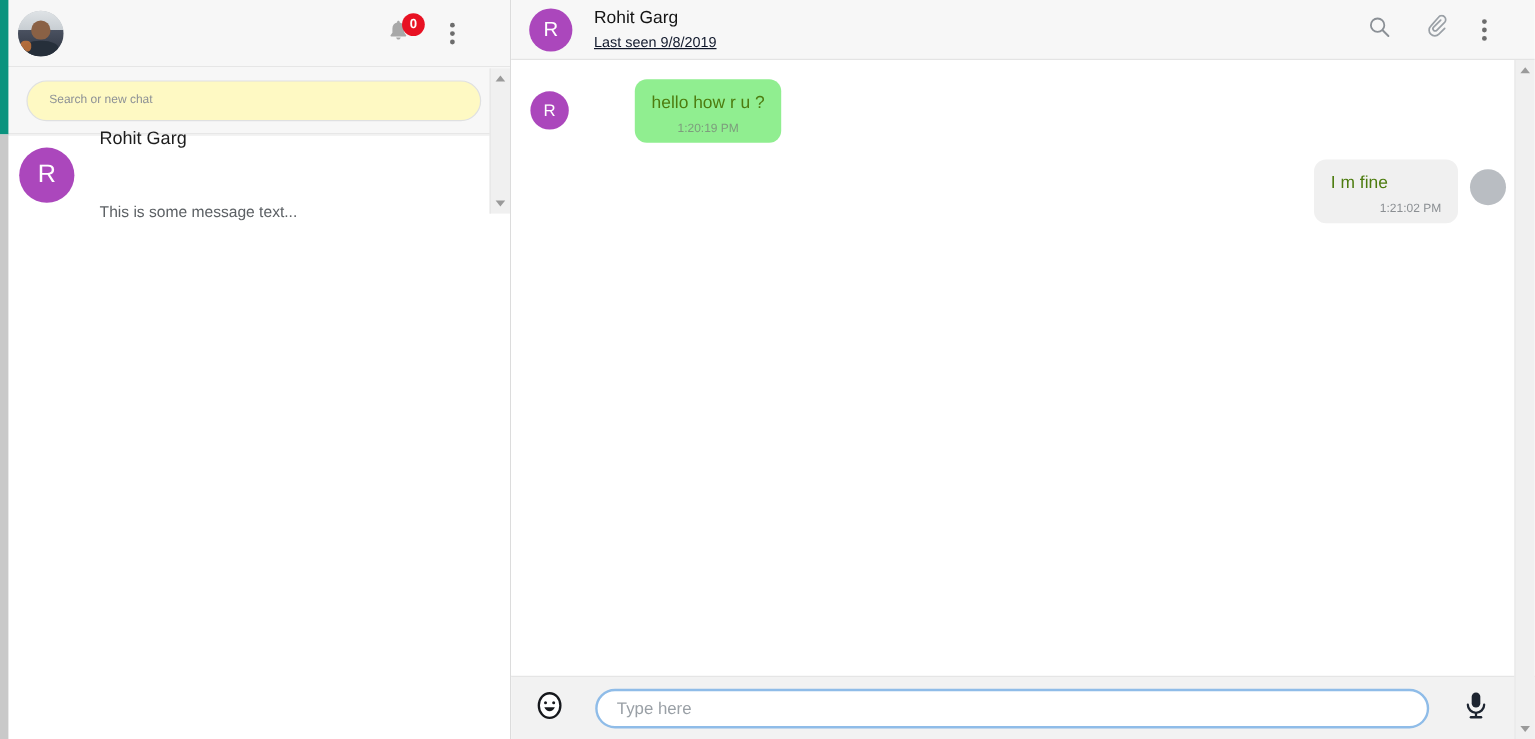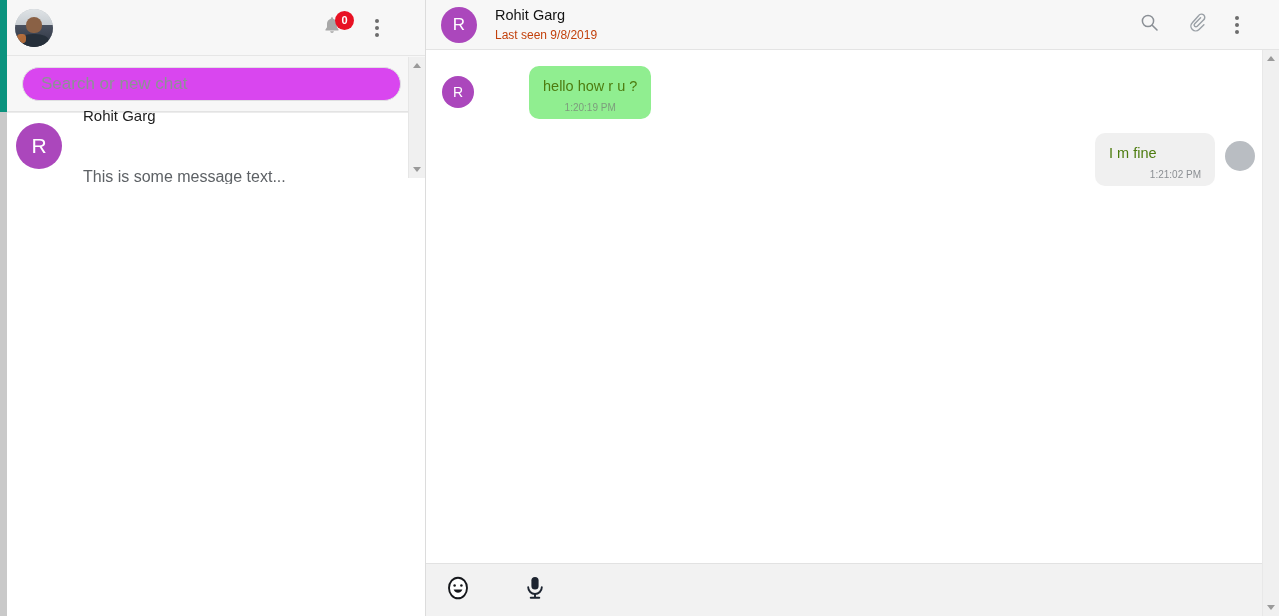--- a/index.html
+++ b/index.html
@@ -145,23 +145,23 @@
     display: flex;
     align-items: center;
     padding: 0 24px 0 22px;
     border-bottom: 1px solid #e3e3e3;
   }
   .search-input {
     width: 100%;
     height: 34px;
     border: 1px solid #dfe0e1;
     border-radius: 18px;
-    background: #d946ef;
+    background: #fef9c3;
     padding: 0 18px;
-    font-size: 17px;
+    font-size: 10px;
     font-family: "Liberation Sans", sans-serif;
     color: #333;
     outline: none;
   }
   .search-input::placeholder { color: #8d9196; }
 
   
   .chat-list {
     position: relative;
     background: #ffffff;
@@ -187,21 +187,21 @@
     font-weight: normal;
   }
   .chat-meta { margin-left: 21px; min-width: 0; }
   .chat-name {
     font-size: 15px;
     color: #1d1d1d;
     line-height: 18px;
     margin-bottom: 3px;
   }
   .chat-preview {
-    font-size: 16px;
+    font-size: 13px;
     color: #5d6165;
     line-height: 15px;
     white-space: nowrap;
     overflow: hidden;
     text-overflow: ellipsis;
     margin-top: 44px;
   }
 
   
   .sb-scroll {
@@ -265,23 +265,24 @@
     font-size: 17px;
   }
   .ch-meta { margin-left: 18px; }
   .ch-name {
     font-size: 14.5px;
     color: #141414;
     line-height: 17px;
   }
   .ch-status {
     font-size: 12px;
-    color: #c2410c;
+    color: #0f172a;
     line-height: 15px;
     margin-top: 4px;
+    text-decoration: underline;
   }
   .ch-actions {
     margin-left: auto;
     display: flex;
     align-items: center;
     gap: 25px;
     padding-right: 20px;
   }
   .ic-btn {
     width: 24px; height: 24px;
@@ -547,20 +548,21 @@
         <span>
           <svg width="26" height="26" viewBox="0 0 26 26" aria-hidden="true">
             <ellipse cx="13" cy="13" rx="9" ry="10.3" fill="#ffffff" stroke="#16181c" stroke-width="1.9"></ellipse>
             <circle cx="9.6" cy="10.6" r="1.25" fill="#16181c"></circle>
             <circle cx="16.4" cy="10.6" r="1.25" fill="#16181c"></circle>
             <path d="M8.6 14.4c1 2.2 2.6 3.3 4.4 3.3s3.4-1.1 4.4-3.3z" fill="#16181c"></path>
           </svg>
         </span>
       </div>
 
+      <input class="type-input" type="text" placeholder="Type here" style="">
 
       <div class="mic-btn">
         <span>
           <svg width="26" height="28" viewBox="0 0 26 28" aria-hidden="true">
             <rect x="9.4" y="3" width="7.2" height="12.6" rx="3.6" fill="#1d2430"></rect>
             <path d="M6.2 13.2a6.8 6.8 0 0 0 13.6 0" fill="none" stroke="#1d2430" stroke-width="1.9" stroke-linecap="round"></path>
             <line x1="13" y1="20" x2="13" y2="23.2" stroke="#1d2430" stroke-width="1.9"></line>
             <line x1="8.8" y1="23.8" x2="17.2" y2="23.8" stroke="#1d2430" stroke-width="2.1" stroke-linecap="round"></line>
           </svg>
         </span>

